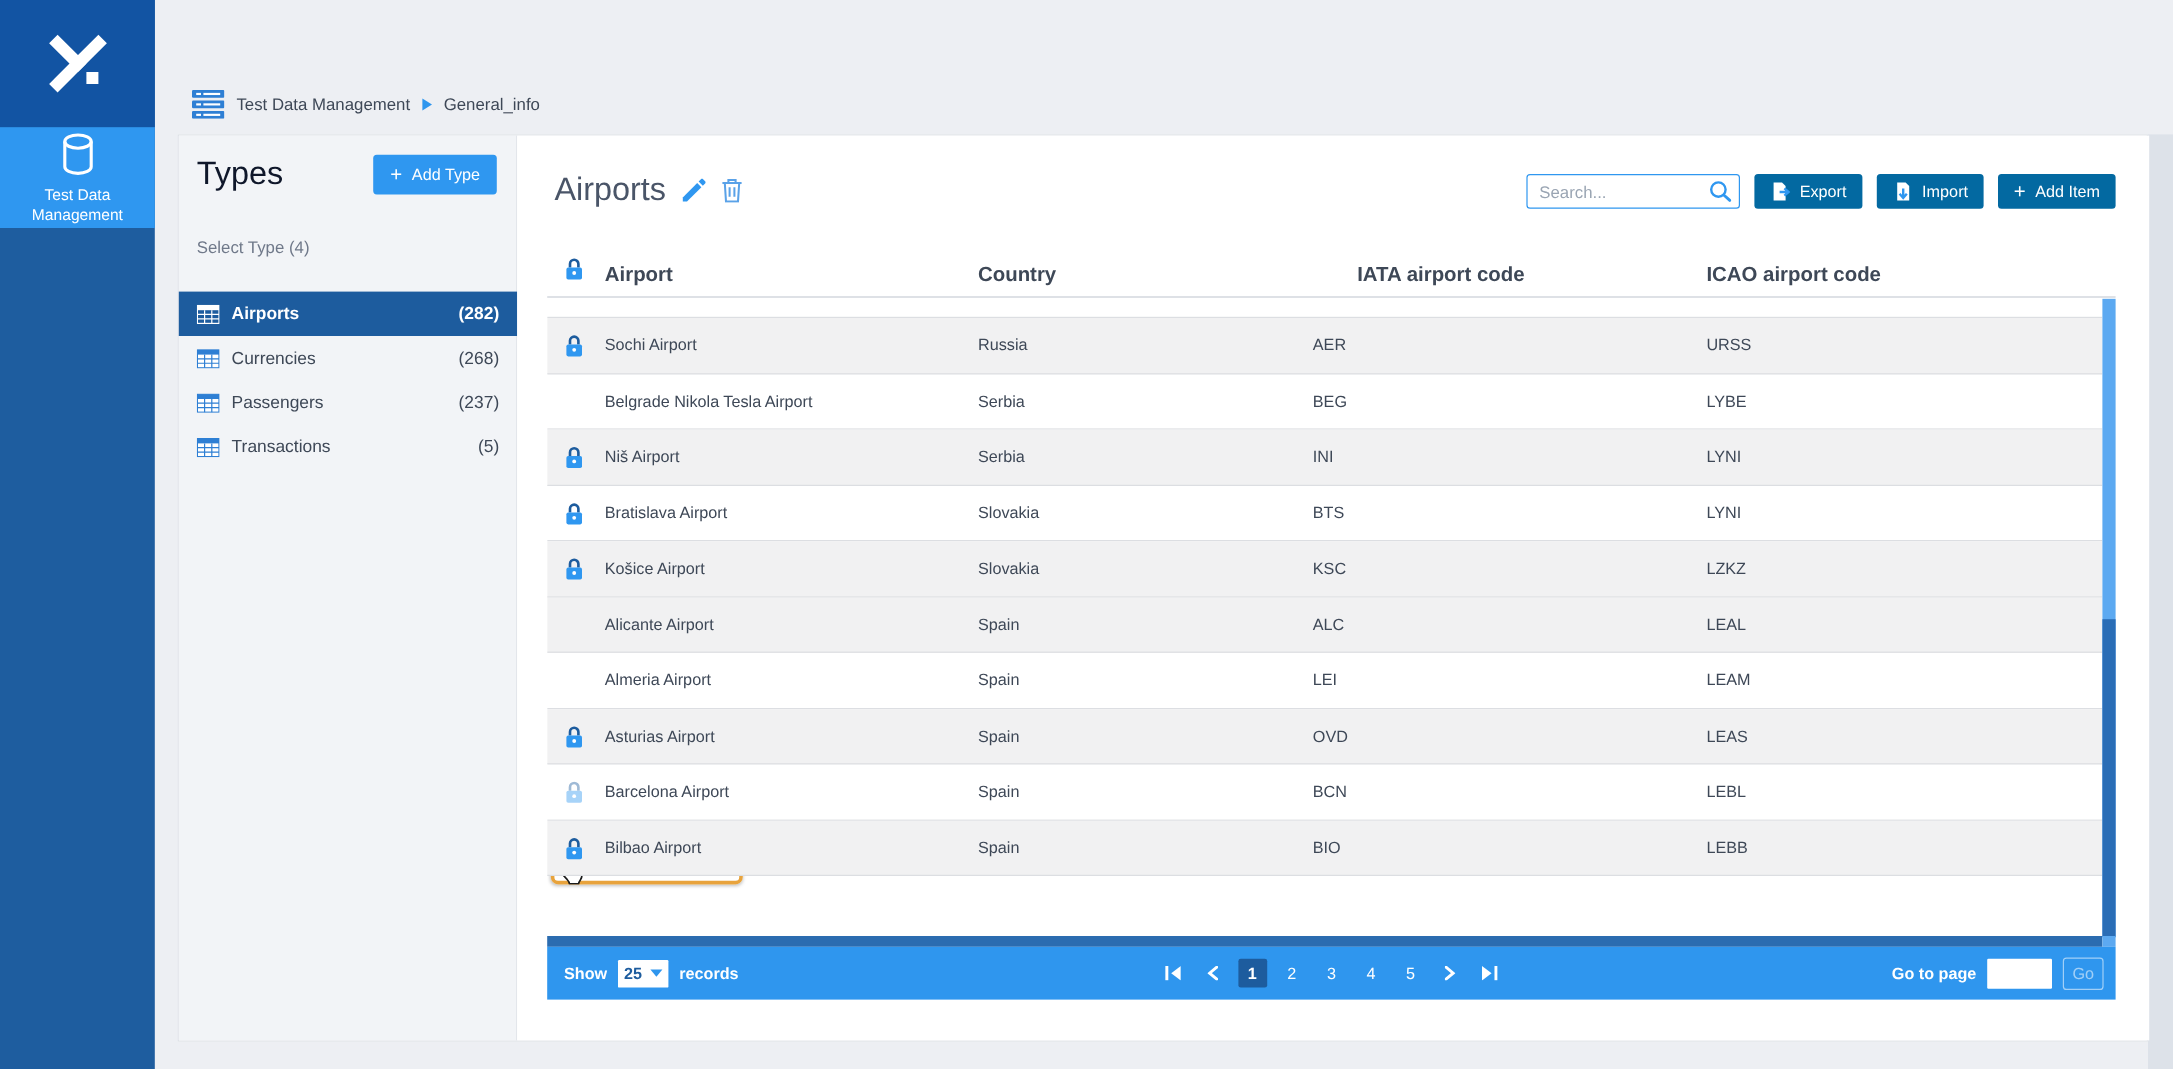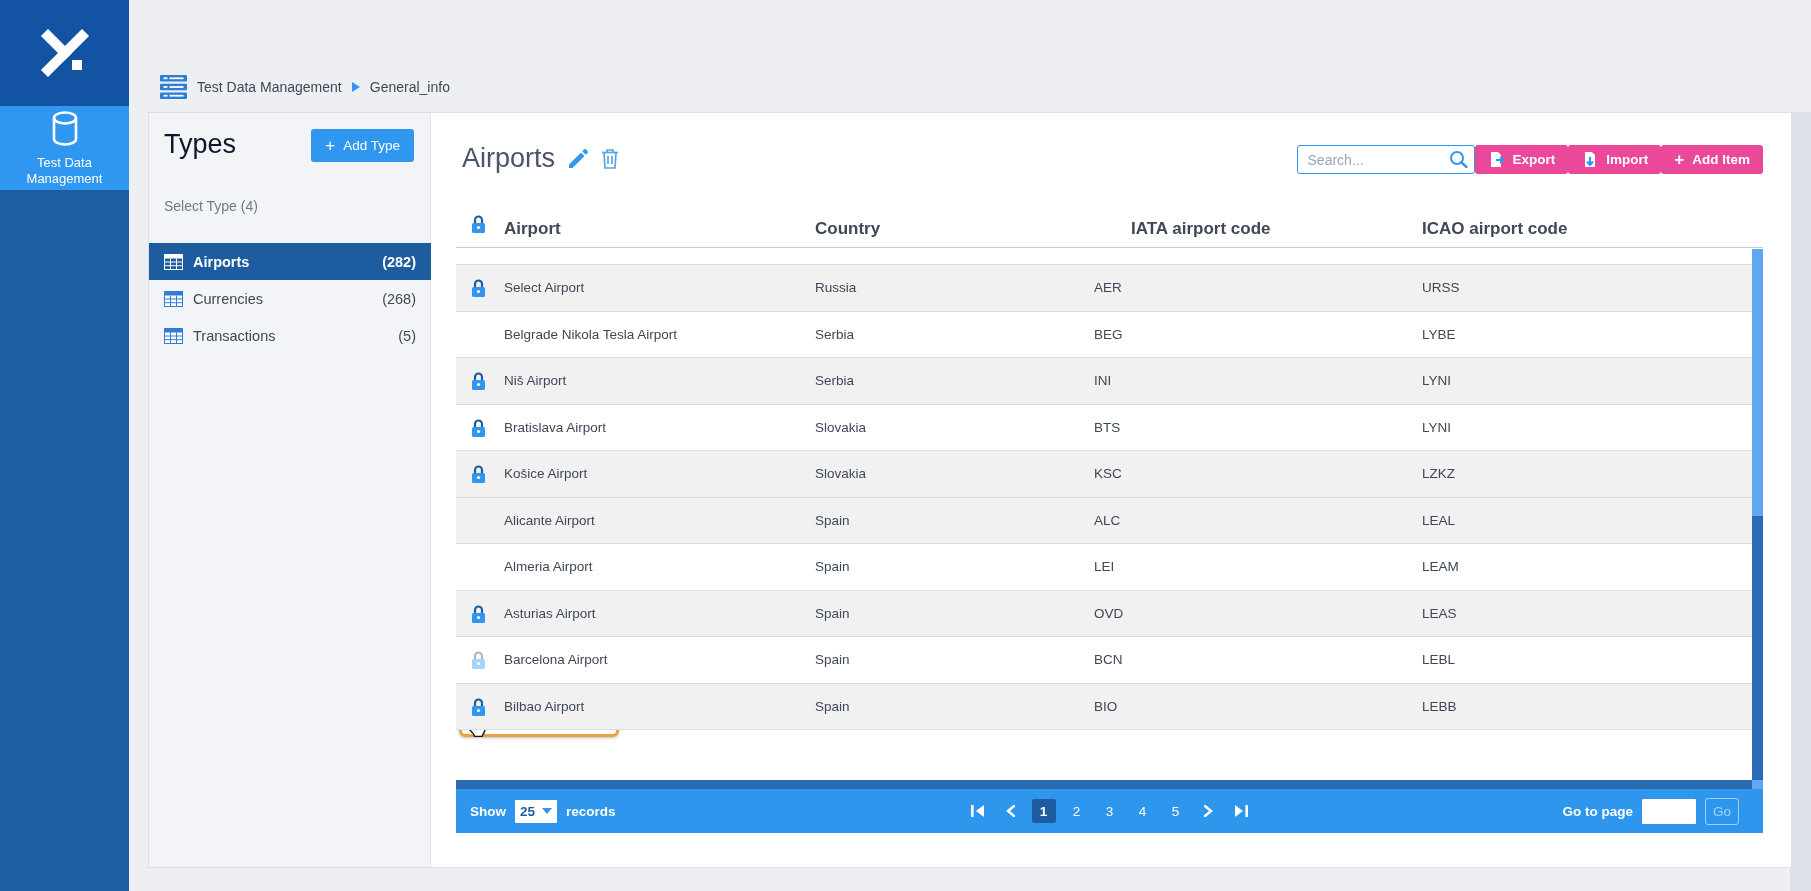--- a/index.html
+++ b/index.html
@@ -34,26 +34,26 @@
   .type-item { height:37px; display:flex; align-items:center; padding:0 15px; gap:10px; font-size:14.5px; color:#3e4857; cursor:pointer; }
   .type-item .count { margin-left:auto; }
   .type-item.active { background:#1d5c9e; color:#fff; font-weight:700; }
 
   
   .content { position:absolute; left:282px; top:0; width:1360px; height:754px; background:#fff; }
   .content-title { position:absolute; left:31px; top:30px; display:flex; align-items:center; gap:12px; }
   .content-title h1 { font-size:27px; font-weight:400; color:#4a5568; }
   .icon-btn { background:none; border:none; cursor:pointer; padding:0; display:flex; align-items:center; }
 
-  .toolbar { position:absolute; right:28px; top:32px; display:flex; gap:0; height:29px; }
+  .toolbar { position:absolute; right:28px; top:32px; display:flex; gap:12px; height:29px; }
   .search-wrap { position:relative; width:178px; height:29px; }
   .search-input { width:100%; height:100%; border:1px solid #2f97f0; border-radius:3px; padding:0 30px 0 10px; font-size:14px; font-family:inherit; color:#3e4857; outline:none; }
   .search-input::placeholder { color:#9aa5b3; }
   .search-icon { position:absolute; right:7px; top:5px; }
-  .tool-btn { height:29px; padding:0 13px; background:#ec4899; border:none; border-radius:3px; color:#fff; font-size:13.5px; font-family:inherit; display:flex; align-items:center; gap:8px; cursor:pointer;font-weight:bold; }
+  .tool-btn { height:29px; padding:0 13px; background:#0369a1; border:none; border-radius:3px; color:#fff; font-size:13.5px; font-family:inherit; display:flex; align-items:center; gap:8px; cursor:pointer; }
   .tool-btn .plus { font-size:17px; }
 
   
   .thead { position:absolute; left:25px; top:98px; width:1307px; height:36px; font-size:17px; font-weight:700; color:#3e4857; }
   .thead span { position:absolute; top:8px; }
   .thead .h-lock { left:15px; top:4px; }
   .head-line { position:absolute; left:25px; top:134px; width:1307px; height:1px; background:#c9ced6; }
 
   .rows { position:absolute; left:25px; top:136px; width:1296px; height:532px; overflow:hidden; background:#fff; }
   .sliver { height:16px; background:#fff; border-bottom:1px solid #dcdee2; }
@@ -75,21 +75,21 @@
   
   .pagebar { position:absolute; left:25px; top:676px; width:1307px; height:44px; background:#2f96ee; color:#fff; display:flex; align-items:center; font-size:13.5px;gap:44px; }
   .pb-left { display:flex; align-items:center; gap:9px; margin-left:14px; font-weight:700; }
   .size-select { width:42px; height:23px; background:#fff; border:none; border-radius:1px; display:flex; align-items:center; justify-content:space-between; padding:0 5px; cursor:pointer; }
   .size-select .val { color:#1d5c9e; font-size:13.5px; }
   .size-select .dd { width:0; height:0; border-left:5px solid transparent; border-right:5px solid transparent; border-top:6px solid #2f96ee; }
   .pb-center { position:absolute; left:50%; transform:translateX(-50%); display:flex; align-items:center; gap:9px; }
   .page-num { min-width:24px; height:24px; display:flex; align-items:center; justify-content:center; border-radius:2px; cursor:pointer; }
   .page-num.active { background:#1d5c9e; font-weight:700; }
   .pg-nav { width:24px; height:24px; display:flex; align-items:center; justify-content:center; cursor:pointer; }
-  .pb-right { margin-left:auto; margin-right:24px; display:flex; align-items:center; gap:9px; font-weight:700;justify-content:center; }
+  .pb-right { margin-left:auto; margin-right:10px; display:flex; align-items:center; gap:9px; font-weight:700;justify-content:center; }
   .goto-input { width:54px; height:25px; border:none; border-radius:1px; background:#fff; font-family:inherit; font-size:13px; padding:0 5px; outline:none; color:#3e4857; }
   .go-btn { height:27px; padding:0 7px; background:transparent; border:1px solid rgba(255,255,255,0.55); border-radius:3px; color:rgba(255,255,255,0.55); font-size:13.5px; font-family:inherit; cursor:pointer; }
 </style>
 </head>
 <body>
 
 <div class="right-strip"></div>
 
 <aside class="sidebar">
   <div class="logo-block">
@@ -157,20 +157,31 @@
         <div class="type-item">
           <svg width="19" height="16" viewBox="0 0 19 16">
   <rect x="0.5" y="0.5" width="18" height="15" fill="#fff" stroke="#2e7fd4"></rect>
   <rect x="0.5" y="0.5" width="18" height="4" fill="#2e7fd4"></rect>
   <g stroke="#2e7fd4" stroke-width="1">
     <path d="M0.5 8 H18.5 M0.5 11.7 H18.5 M6.5 4.5 V15.5 M12.5 4.5 V15.5"></path>
   </g>
           </svg>
           <span>Currencies</span>
           <span class="count">(268)</span>
+        </div>
+        <div class="type-item">
+          <svg width="19" height="16" viewBox="0 0 19 16">
+  <rect x="0.5" y="0.5" width="18" height="15" fill="#fff" stroke="#2e7fd4"></rect>
+  <rect x="0.5" y="0.5" width="18" height="4" fill="#2e7fd4"></rect>
+  <g stroke="#2e7fd4" stroke-width="1">
+    <path d="M0.5 8 H18.5 M0.5 11.7 H18.5 M6.5 4.5 V15.5 M12.5 4.5 V15.5"></path>
+  </g>
+          </svg>
+          <span>Passengers</span>
+          <span class="count">(237)</span>
         </div>
         <div class="type-item">
           <svg width="19" height="16" viewBox="0 0 19 16">
   <rect x="0.5" y="0.5" width="18" height="15" fill="#fff" stroke="#2e7fd4"></rect>
   <rect x="0.5" y="0.5" width="18" height="4" fill="#2e7fd4"></rect>
   <g stroke="#2e7fd4" stroke-width="1">
     <path d="M0.5 8 H18.5 M0.5 11.7 H18.5 M6.5 4.5 V15.5 M12.5 4.5 V15.5"></path>
   </g>
           </svg>
           <span>Transactions</span>
@@ -243,21 +254,21 @@
     <div class="head-line"></div>
 
     <div class="rows" id="rows">
         <div class="sliver"></div>
         <div class="trow odd">
           <svg class="row-lock" width="15" height="19" viewBox="0 0 15 19">
   <path d="M4 8 V5 a3.5 3.5 0 0 1 7 0 V8" stroke="#1d5c9e" stroke-width="2.2" fill="none"></path>
   <rect x="1" y="8" width="13" height="10" rx="1.5" fill="#2f97f0"></rect>
   <circle cx="7.5" cy="12.5" r="1.6" fill="#fff"></circle>
           </svg>
-          <span class="c-name">Select Airport</span>
+          <span class="c-name">Sochi Airport</span>
           <span class="c-country">Russia</span>
           <span class="c-iata">AER</span>
           <span class="c-icao">URSS</span>
         </div>
         <div class="trow">
           <span class="c-name">Belgrade Nikola Tesla Airport</span>
           <span class="c-country">Serbia</span>
           <span class="c-iata">BEG</span>
           <span class="c-icao">LYBE</span>
         </div>

